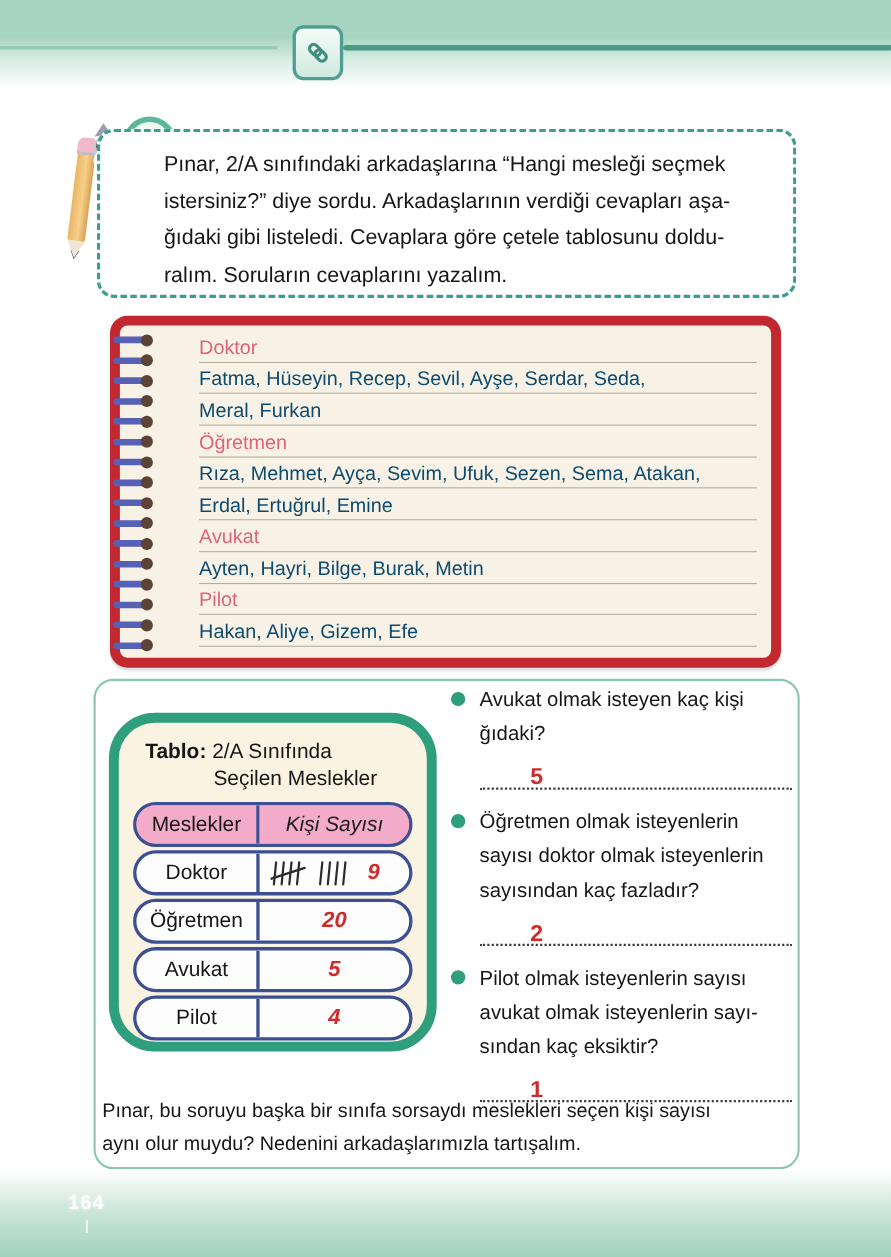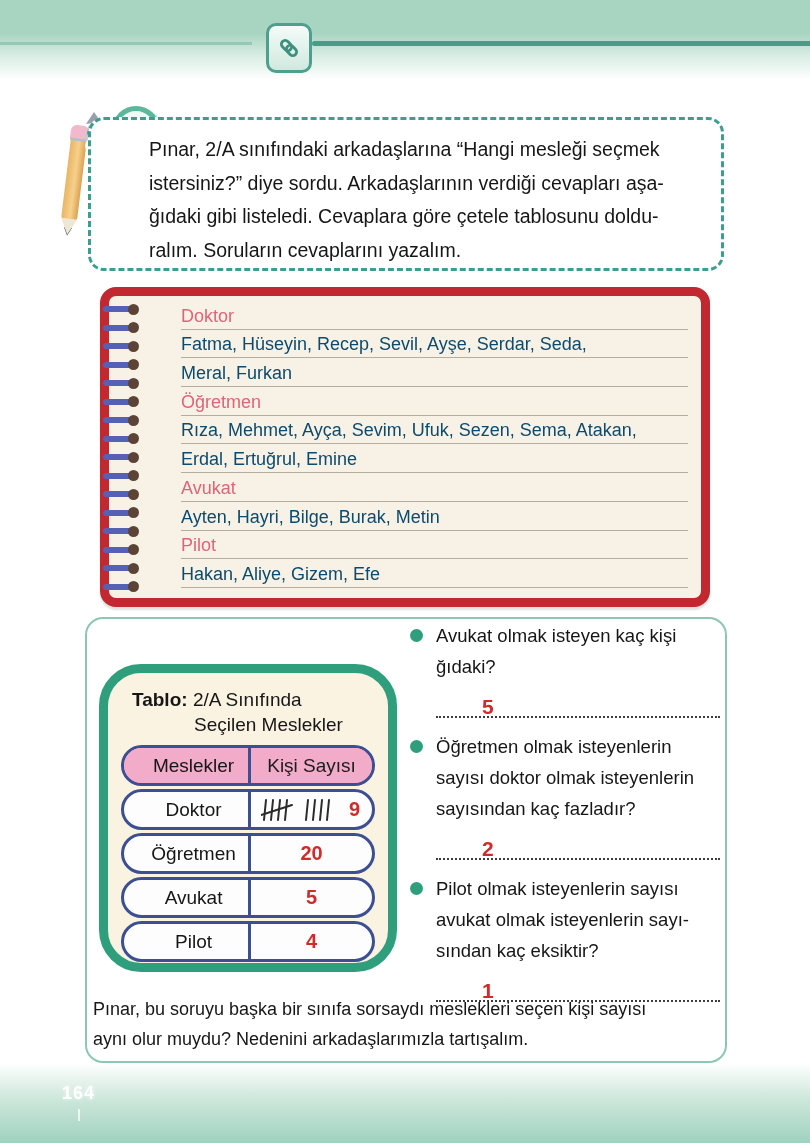--- a/index.html
+++ b/index.html
@@ -35,29 +35,29 @@
     background:#f8f2e6;border:9px solid #c1282f;border-radius:16px;box-shadow:0 3px 2px rgba(0,0,0,.12);}
   .spiral{position:absolute;left:-6px;top:10px;height:284px;display:flex;flex-direction:column;justify-content:space-between;}
   .spiral i{display:block;width:32px;height:6px;background:#5660b5;border-radius:3px;position:relative;}
   .spiral i:after{content:"";position:absolute;right:-4px;top:-2.5px;width:11px;height:11px;border-radius:50%;background:#5b4436;}
   .nb-lines{position:absolute;left:72px;right:13px;top:5px;}
   .nb-line{height:28.7px;border-bottom:1.6px solid #b5ae9e;font-size:18px;display:flex;align-items:flex-end;padding-bottom:2px;box-sizing:border-box;color:#0c4a6e;}
   .nb-line.cat{color:#dd6577;}
   
   .section{position:absolute;left:85px;top:617px;width:642px;height:446px;box-sizing:border-box;
     border:2px solid #8cc7b5;border-radius:18px;background:#ffffff;}
-  .table-card{position:absolute;left:99px;top:664px;width:298px;height:308px;box-sizing:border-box;
+  .table-card{position:absolute;left:99px;top:648px;width:298px;height:308px;box-sizing:border-box;
     background:#faf3e2;border:9px solid #2f9e7c;border-radius:42px;}
   .t-title{margin:14px 0 8px 24px;font-size:19px;line-height:25px;color:#161616;}
   .t-title b{font-weight:bold;}
   .t-title .l2{padding-left:62px;}
   .pills{margin:0 13px;}
   .pill{display:flex;height:41px;box-sizing:border-box;border:3px solid #3b4f92;border-radius:22px;background:#fdfdfe;margin-bottom:3px;overflow:hidden;}
-  .pill .c1{width:44%;border-right:3px solid #3b4f92;display:flex;align-items:center;justify-content:center;font-size:19px;color:#161616;padding-left:15px;}
-  .pill .c2{flex:1;display:flex;align-items:center;justify-content:center;font-size:19px;}
+  .pill .c1{width:44%;border-right:3px solid #3b4f92;display:flex;align-items:center;justify-content:center;font-size:19px;color:#161616;}
+  .pill .c2{flex:1;display:flex;align-items:center;justify-content:center;font-size:19px;font-style:italic;}
   .pill.head{background:#f2abc9;}
   .pill.head .c1,.pill.head .c2{background:#f2abc9;}
   .count{color:#cf2b2b;font-size:20px;font-weight:bold;}
   .tally-cell{justify-content:flex-start !important;padding-left:10px;}
   .tally-cell .count{margin-left:14px;}
   
   .questions{position:absolute;left:408px;top:620px;width:314px;}
   .q{margin-bottom:13px;}
   .q-row{display:flex;}
   .bullet{width:13px;height:13px;border-radius:50%;background:#2f9e7c;margin:9px 13px 0 2px;flex:none;}

